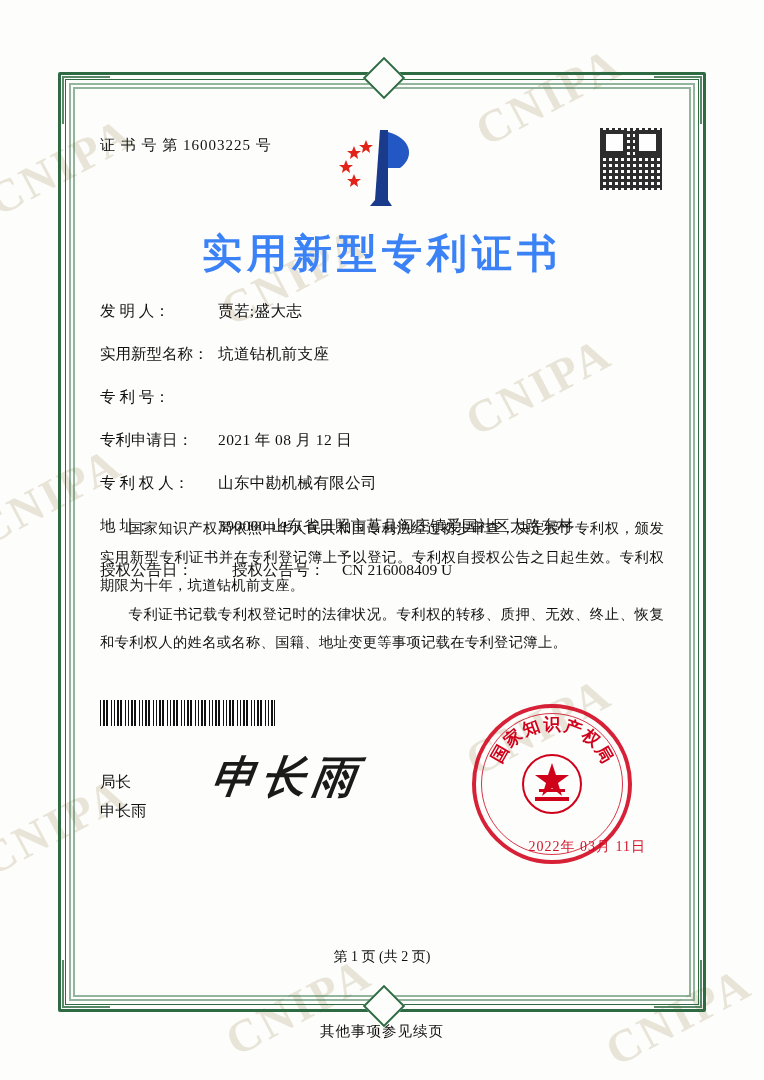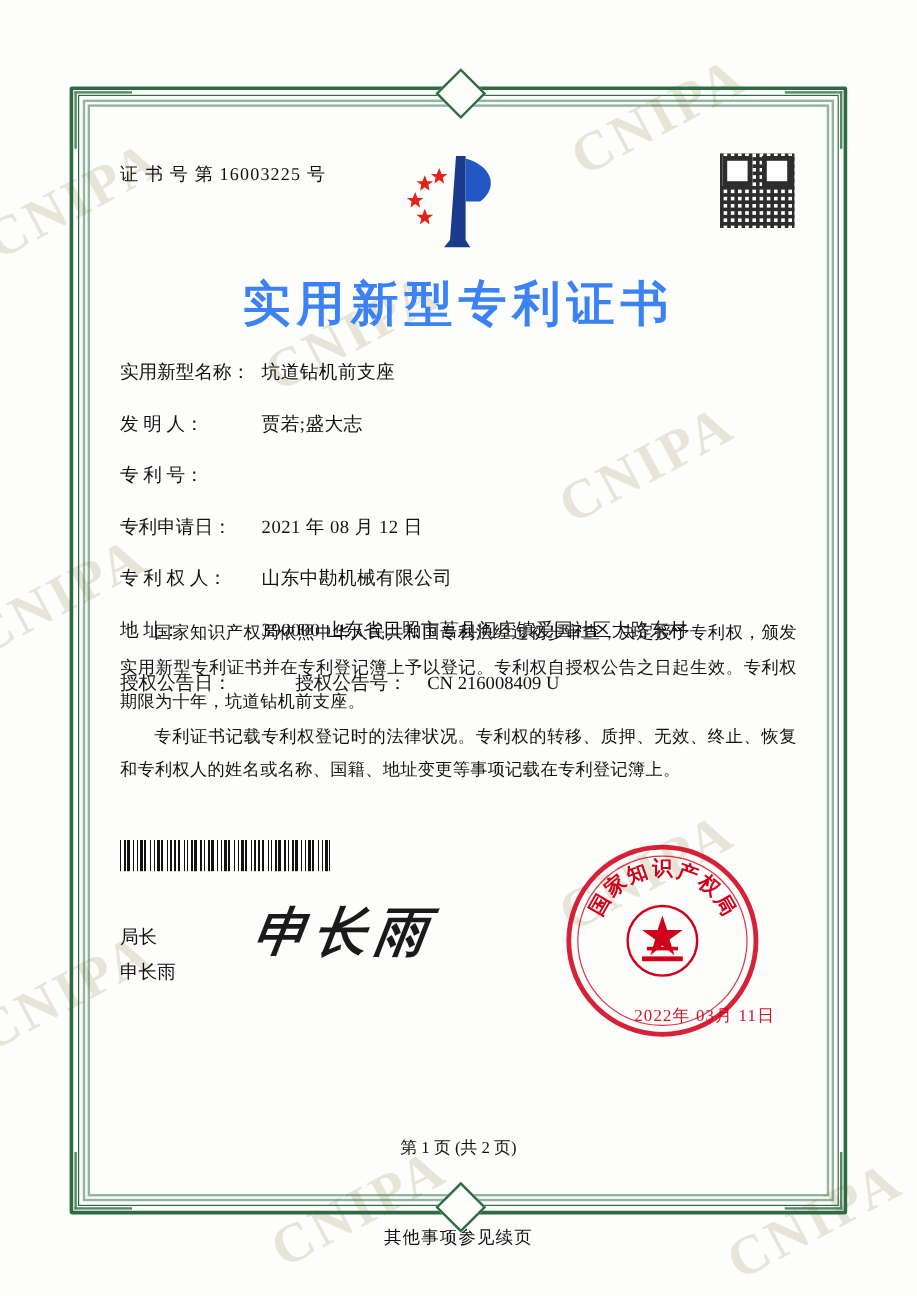--- a/index.html
+++ b/index.html
@@ -179,21 +179,21 @@
     letter-spacing: 0;
     white-space: nowrap;
   }
   .field .val {
     flex: 1;
     letter-spacing: .4px;
   }
   .field .lbl2 {
     width: 110px;
     flex: none;
-    margin-left: 28px;
+    margin-left: 14px;
   }
   .field .val2 { flex: none; text-align: right; }
 
   
   .paras {
     position: absolute;
     top: 418px;
     left: 18px;
     right: 18px;
     font-size: 14.3px;
@@ -357,26 +357,26 @@
           <polygon points="34,50 36,55 41,55 37,58 38,63 34,60 30,63 31,58 27,55 32,55"></polygon>
           <polygon points="46,16 48,21 53,21 49,24 50,29 46,26 42,29 43,24 39,21 44,21"></polygon>
         </g>
       </svg>
     </div>
 
     <div class="title">实用新型专利证书</div>
 
     <div class="fields">
       <div class="field">
+        <span class="lbl">发  明  人：</span>
+        <span class="val">贾若;盛大志</span>
+      </div>
+      <div class="field">
         <span class="lbl">实用新型名称：</span>
         <span class="val">坑道钻机前支座</span>
-      </div>
-      <div class="field">
-        <span class="lbl">发  明  人：</span>
-        <span class="val">贾若;盛大志</span>
       </div>
       <div class="field">
         <span class="lbl">专  利  号：</span>
       </div>
       <div class="field">
         <span class="lbl">专利申请日：</span>
         <span class="val">2021 年 08 月 12 日</span>
       </div>
       <div class="field">
         <span class="lbl">专 利 权 人：</span>

